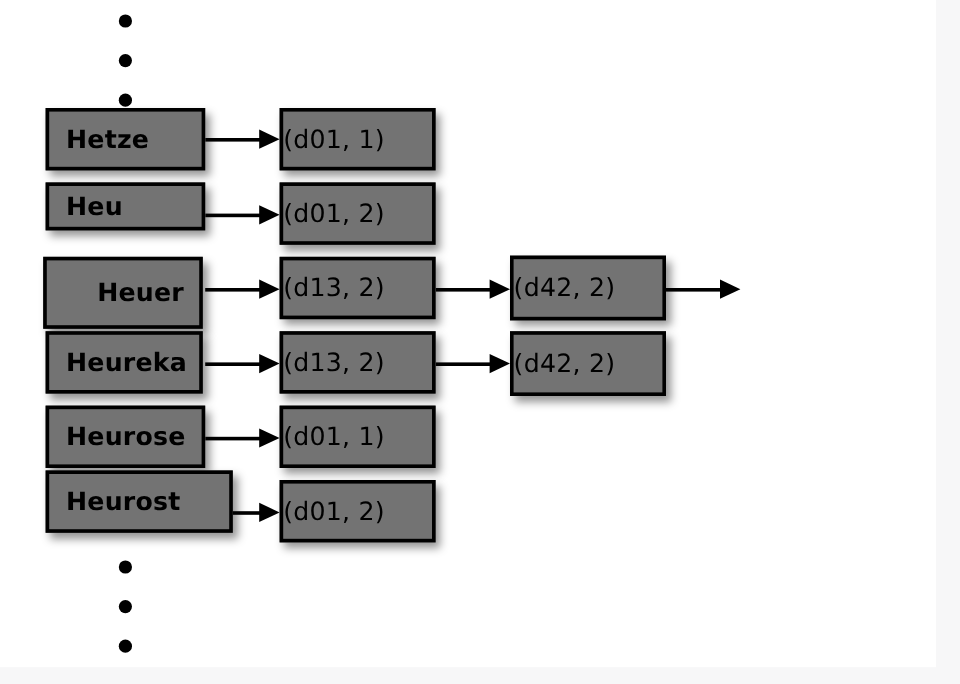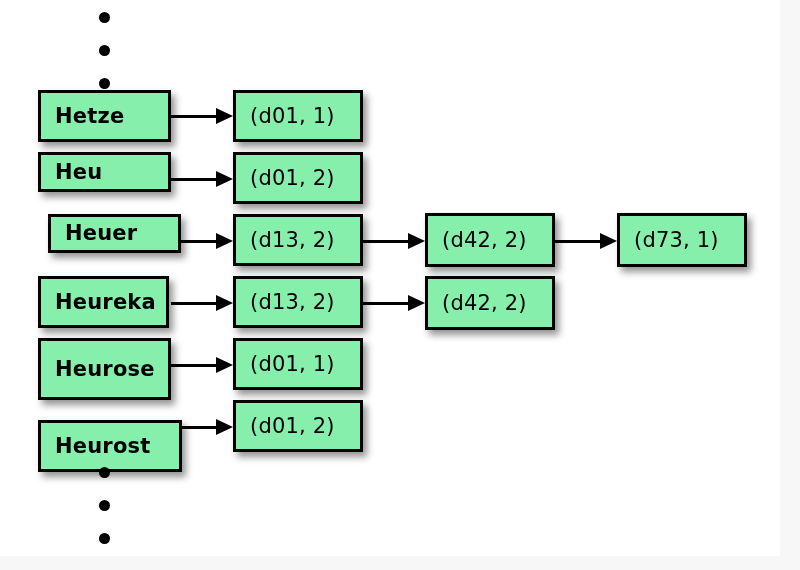--- a/index.html
+++ b/index.html
@@ -37,39 +37,39 @@
     bottom: 0;
     width: 800px;
     height: 14px;
     background: #f7f7f8;
   }
 
   
   .node {
     position: absolute;
     box-sizing: border-box;
-    background: #86efac;
+    background: #737373;
     border: 3px solid #000000;
     display: flex;
     align-items: center;
     box-shadow: 4px 5px 7px rgba(0,0,0,0.42);
   }
   .node .label {
     font-size: 21px;
     line-height: 1;
     color: #000000;
     white-space: nowrap;
   }
   .node.term .label {
     padding-left: 14px;
     font-weight: 600;
     letter-spacing: 0.2px;
   }
   .node.posting .label {
-    padding-left: 14px;
+    padding-left: 0;
     font-weight: 400;
     letter-spacing: 0.2px;
   }
 
   
   .dots {
     position: absolute;
   }
   .dots .dot {
     width: 11px;
@@ -154,30 +154,30 @@
     <div class="shaft" style="width:46px;"></div>
     <div class="head" style="left:45px;"></div>
   </div>
 
   <div class="node term" style="left:38px; top:90px; width:133px; height:52px;">
     <span class="label">Hetze</span>
   </div>
   <div class="node term" style="left:38px; top:152px; width:133px; height:40px;">
     <span class="label">Heu</span>
   </div>
-  <div class="node term" style="left:48px; top:214px; width:133px; height:39px;">
+  <div class="node term" style="left:36px; top:214px; width:133px; height:60px;padding-left:28px;">
     <span class="label">Heuer</span>
   </div>
   <div class="node term" style="left:38px; top:276px; width:131px; height:52px;">
     <span class="label">Heureka</span>
   </div>
-  <div class="node term" style="left:38px; top:338px; width:133px; height:62px;">
+  <div class="node term" style="left:38px; top:338px; width:133px; height:52px;">
     <span class="label">Heurose</span>
   </div>
-  <div class="node term" style="left:38px; top:420px; width:144px; height:52px;">
+  <div class="node term" style="left:38px; top:392px; width:156px; height:52px;">
     <span class="label">Heurost</span>
   </div>
 
   <div class="node posting" style="left:233px; top:90px; width:130px; height:52px;">
     <span class="label">(d01, 1)</span>
   </div>
   <div class="node posting" style="left:233px; top:152px; width:130px; height:52px;">
     <span class="label">(d01, 2)</span>
   </div>
   <div class="node posting" style="left:233px; top:214px; width:130px; height:52px;">
@@ -193,23 +193,20 @@
     <span class="label">(d01, 2)</span>
   </div>
 
   <div class="node posting" style="left:425px; top:213px; width:130px; height:54px;">
     <span class="label">(d42, 2)</span>
   </div>
   <div class="node posting" style="left:425px; top:276px; width:130px; height:54px;">
     <span class="label">(d42, 2)</span>
   </div>
 
-  <div class="node posting" style="left:617px; top:213px; width:130px; height:54px;">
-    <span class="label">(d73, 1)</span>
-  </div>
 
   <div class="dots" style="left:99px; top:467px;">
     <div class="dot"></div>
     <div class="dot"></div>
     <div class="dot"></div>
   </div>
 
 </div>
 
 </body></html>

